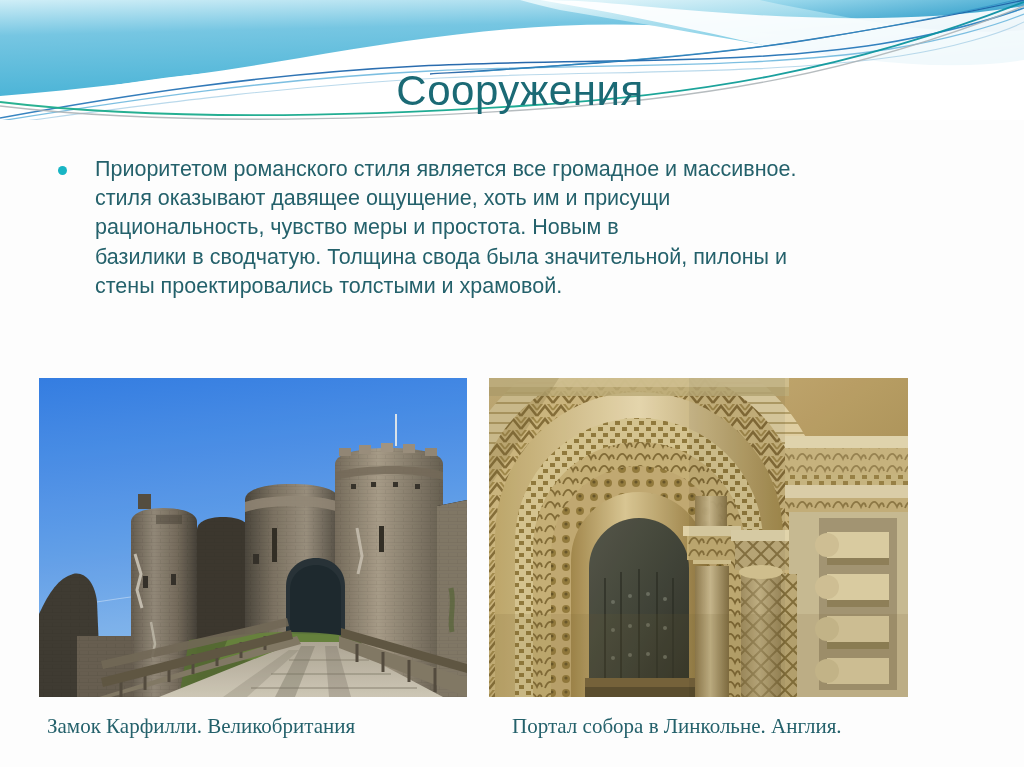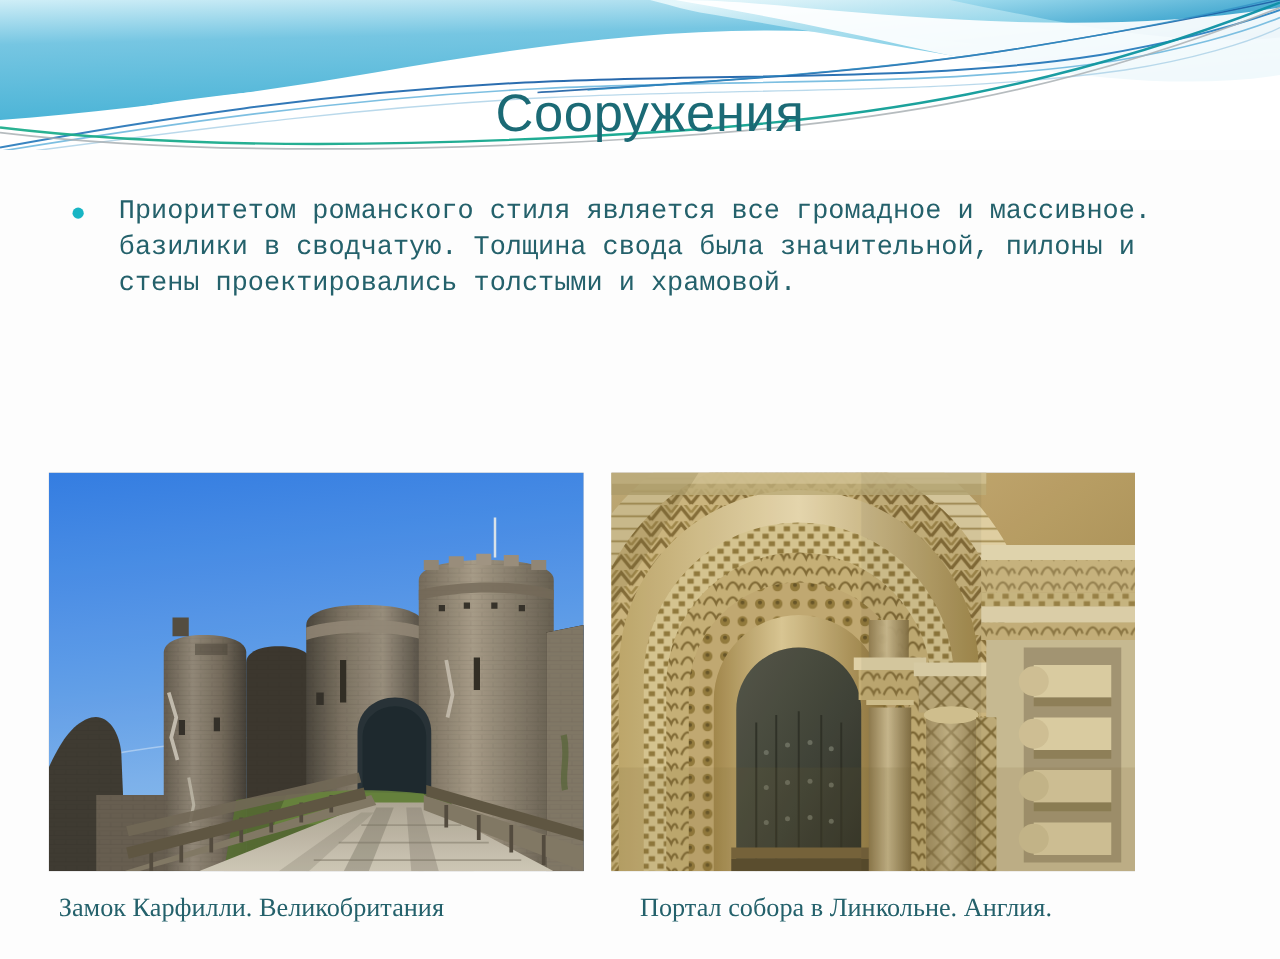--- a/index.html
+++ b/index.html
@@ -54,21 +54,21 @@
     flex: 0 0 auto;
     width: 9px;
     height: 9px;
     border-radius: 50%;
     background: #18b5c4;
     margin-top: 11px;
     margin-right: 28px;
   }
   .body-text {
     flex: 1 1 auto;
-    font-family: Liberation Mono, monospace;
+    font-family: Liberation Sans, sans-serif;
     font-size: 21.5px;
     line-height: 29.2px;
     color: #24616b;
   }
   .body-text p { margin: 0; }
 
   
   .photo {
     position: absolute;
     overflow: hidden;
@@ -150,20 +150,22 @@
       <path d="M470,72 C600,63 730,54 845,34 C915,22 975,10 1024,-2" fill="none" stroke="#2f8fc4" stroke-width="1.1" opacity="0.75"></path>
     </svg>
   </div>
 
   <div class="slide-title">Сооружения</div>
 
   <div class="body-block">
     <span class="bullet-dot"></span>
     <div class="body-text">
       <p>Приоритетом романского стиля является все громадное и массивное.</p>
+      <p>стиля оказывают давящее ощущение, хоть им и присущи</p>
+      <p>рациональность, чувство меры и простота. Новым в</p>
       <p>базилики в сводчатую. Толщина свода была значительной, пилоны и</p>
       <p>стены проектировались толстыми и храмовой.</p>
     </div>
   </div>
 
   <div class="photo photo-left">
     <svg viewBox="0 0 428 319" preserveAspectRatio="none" xmlns="http://www.w3.org/2000/svg">
       <defs>
         <linearGradient id="skyC" x1="0" y1="0" x2="0.15" y2="1">
           <stop offset="0%" stop-color="#2a79e6"></stop>

